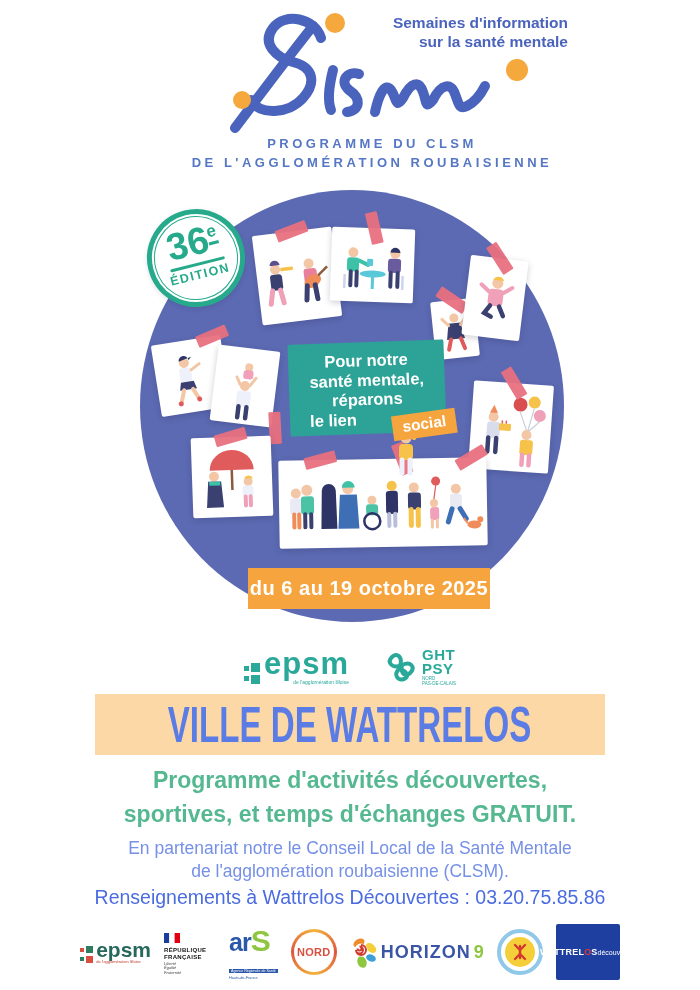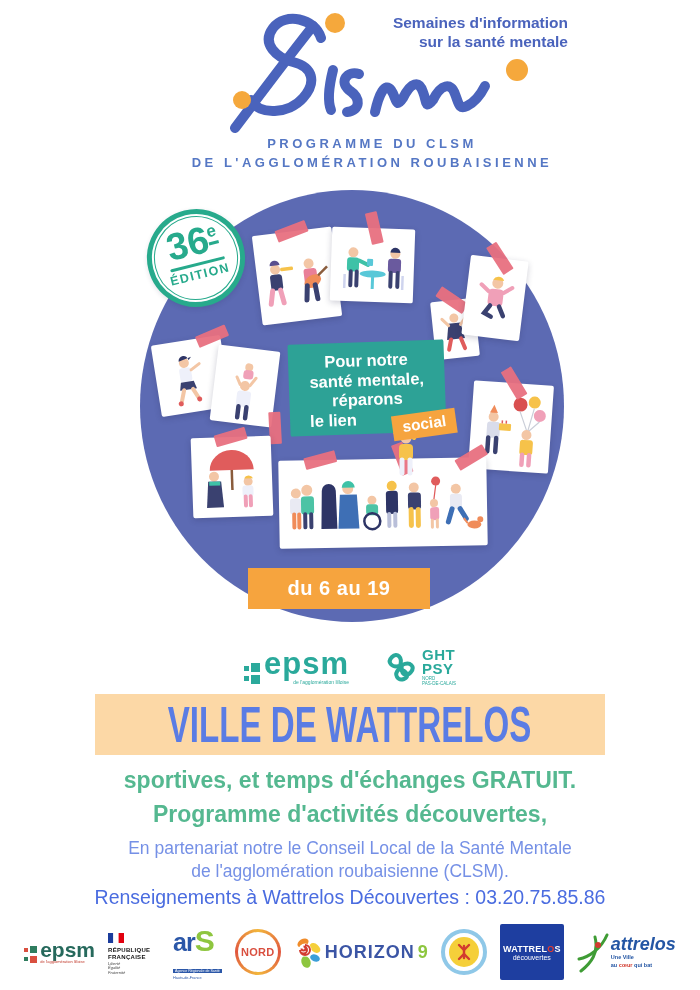--- a/index.html
+++ b/index.html
@@ -38,21 +38,21 @@
   .slogan-box { position:absolute; left:289px; top:342px; width:156px; height:92px;
                 background:#2da296; transform:rotate(-2deg); z-index:4; border-radius:2px;
                 color:#fff; font-weight:bold; font-size:16.5px; line-height:19.5px;
                 text-align:center; padding-top:9px; }
   .slogan-line4 { text-align:left; padding-left:20px; }
   .slogan-highlight { position:absolute; right:-10px; bottom:-4px; background:#f6a43e; color:#fff;
                 font-weight:bold; font-size:15.5px; padding:2px 10px 3px; transform:rotate(-6deg); }
 
   .sign-holder { position:absolute; left:386px; top:428px; z-index:3; }
 
-  .date-banner { position:absolute; left:248px; top:568px; width:182px; height:41px;
+  .date-banner { position:absolute; left:248px; top:568px; width:242px; height:41px;
                  background:#f6a43e; color:#fff; font-weight:bold; font-size:20px;
                  text-align:center; line-height:41px; letter-spacing:.5px; z-index:6; }
 
   
   .primary-partners { position:absolute; left:0; top:642px; width:700px; height:50px;
                       display:flex; justify-content:center; align-items:center; gap:36px; }
   .epsm-teal { display:flex; align-items:flex-end; gap:4px; color:#2aa99b; }
   .epsm-teal .epsm-word { font-size:31px; font-weight:bold; line-height:28px; letter-spacing:1px; }
   .epsm-teal .epsm-sub { font-size:5px; text-align:right; margin-top:1px; }
   .ght-logo { display:flex; align-items:center; gap:5px; color:#2aa99b; }
@@ -93,21 +93,21 @@
              display:flex; align-items:center; justify-content:center;
              color:#d94f3f; font-weight:bold; font-size:11px; letter-spacing:.3px; }
   .fl-horizon { display:flex; align-items:center; gap:3px; }
   .fl-horizon .name { font-size:18px; font-weight:bold; color:#3b55a5; letter-spacing:1px; }
   .fl-horizon .nine { font-size:18px; font-weight:bold; color:#8dc63f; }
   .fl-conv { width:46px; height:46px; border-radius:50%; border:4px solid #8fc8e8; background:#fff;
              display:flex; align-items:center; justify-content:center; }
   .fl-conv-inner { width:30px; height:30px; border-radius:50%; background:#f5cf3a;
              display:flex; align-items:center; justify-content:center; }
   .fl-wd { width:64px; height:56px; background:#1e3ea0; border-radius:2px; color:#fff;
-           display:flex; flex-direction:column; align-items:center; justify-content:center; }
+           display:flex; flex-direction:row; align-items:center; justify-content:center; }
   .fl-wd .l1 { font-size:9px; font-weight:bold; letter-spacing:.2px; }
   .fl-wd .l1 .o { color:#e0392f; }
   .fl-wd .l2 { font-size:7px; }
   .fl-wv { display:flex; align-items:center; }
   .fl-wv .name { font-size:18px; font-style:italic; font-weight:bold; color:#2456a4; line-height:16px; }
   .fl-wv .sub { font-size:5.5px; font-weight:bold; color:#2456a4; line-height:6.5px; margin-top:2px; }
   .fl-wv .sub .red { color:#d23b2f; }
 </style>
 </head>
 <body>
@@ -348,22 +348,22 @@
         </div>
       </div>
     </div>
   </div>
 
   <div class="city-banner">
     <span>VILLE DE WATTRELOS</span>
   </div>
 
   <div class="headline">
+    <div>Programme d'activités découvertes,</div>
     <div>sportives, et temps d'échanges GRATUIT.</div>
-    <div>Programme d'activités découvertes,</div>
   </div>
   <div class="partnership">
     <div>En partenariat notre le Conseil Local de la Santé Mentale</div>
     <div>de l'agglomération roubaisienne (CLSM).</div>
   </div>
   <div class="contact">Renseignements à Wattrelos Découvertes : 03.20.75.85.86</div>
 
   <div class="footer-logos">
 
     <div class="fl-epsm">
@@ -429,29 +429,15 @@
           </g>
         </svg>
       </div>
     </div>
 
     <div class="fl-wd">
       <div class="l1"><span>WATTREL</span><span class="o">O</span><span>S</span></div>
       <div class="l2">découvertes</div>
     </div>
 
-    <div class="fl-wv">
-      <svg width="34" height="42" viewBox="0 0 34 42">
-        <g fill="none" stroke="#3f9c35" stroke-width="3" stroke-linecap="round">
-          <path d="M4,40 C14,32 22,22 18,6"></path>
-          <path d="M2,28 C12,26 24,18 30,4"></path>
-        </g>
-        <circle cx="21" cy="14" r="3" fill="#d23b2f"></circle>
-      </svg>
-      <div>
-        <div class="name">attrelos</div>
-        <div class="sub">Une Ville</div>
-        <div class="sub"><span>au </span><span class="red">cœur</span><span> qui bat</span></div>
-      </div>
-    </div>
 
   </div>
 </div>
 
 </body></html>

